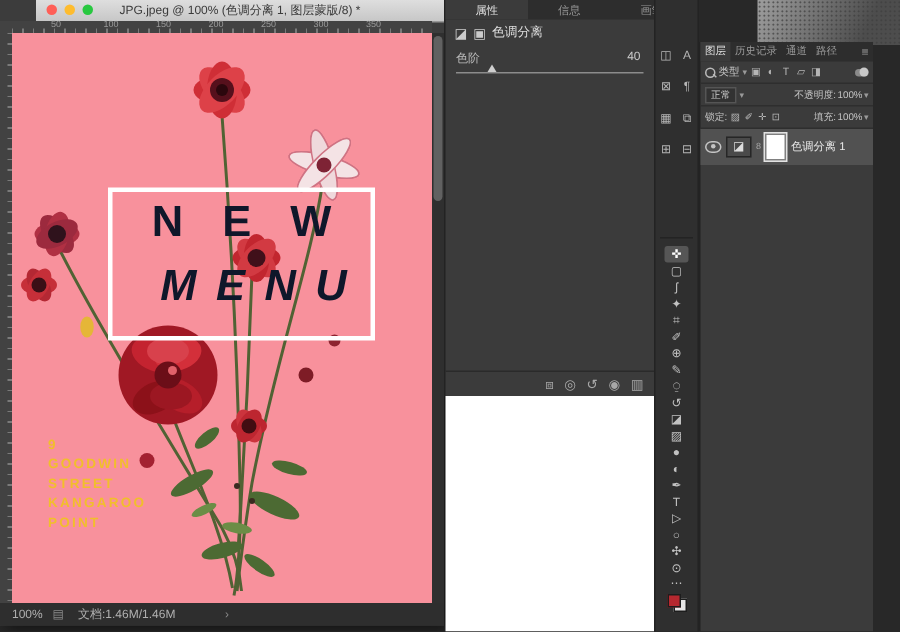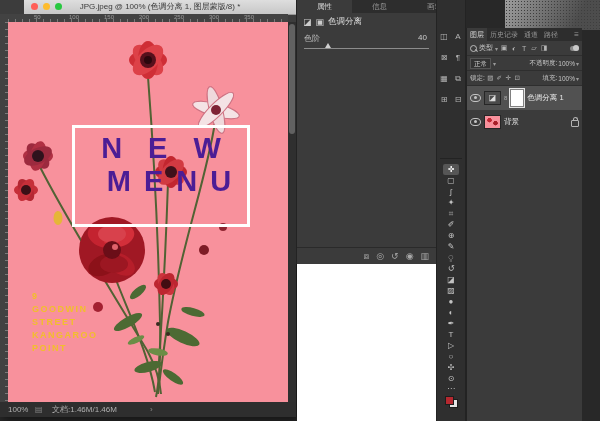--- a/index.html
+++ b/index.html
@@ -27,23 +27,23 @@
   .ruler-left{position:absolute;left:0;top:22px;width:8px;height:380px;background:#424242;
               border-right:1px solid #2c2c2c;}
   .ruler-left::after{content:"";position:absolute;top:0;right:0;width:3px;height:100%;
               background:repeating-linear-gradient(to bottom,#7a7a7a 0 1px,transparent 1px 7px);}
 
   .canvas{position:absolute;left:8px;top:22px;width:280px;height:380px;background:#f8919c;overflow:hidden;}
   .art{position:absolute;left:0;top:0;}
   .poster-title{position:absolute;left:44px;top:46px;color:#fff;font-weight:bold;
                 font-size:13px;line-height:15px;letter-spacing:1px;z-index:2;}
   .frame{position:absolute;left:64px;top:103px;width:172px;height:96px;border:3px solid #fff;z-index:3;}
-  .word{color:#4c1d95;font-weight:bold;text-align:center;font-size:29px;}
+  .word{color:#0f172a;font-weight:bold;text-align:center;font-size:29px;}
   .w1{margin-top:4px;letter-spacing:26px;padding-left:26px;line-height:32px;}
-  .w2{margin-top:2px;letter-spacing:13px;padding-left:29px;line-height:30px;}
+  .w2{margin-top:12px;letter-spacing:13px;padding-left:29px;line-height:30px;font-style:italic;}
   .address{position:absolute;left:24px;top:268px;color:#f1bf2b;font-weight:bold;
            font-size:9px;line-height:13px;letter-spacing:1.5px;z-index:2;}
 
   .vscroll{position:absolute;left:288px;top:22px;width:8px;height:380px;background:#2f2f2f;}
   .vscroll .thumb{position:absolute;left:1px;top:2px;width:6px;height:110px;border-radius:3px;background:#616161;}
   .statusbar{position:absolute;left:0;top:402px;width:296px;height:15px;background:#2e2e2e;
              color:#b0b0b0;font-size:8px;}
   .statusbar span{position:absolute;top:0;line-height:15px;}
   .st-zoom{left:8px;}
   .st-ic{left:35px;color:#8a8a8a;}
@@ -384,19 +384,13 @@
       <span class="dd">▾</span>
     </span>
   </div>
   <div class="lrow selected">
     <span class="eye"></span>
     <span class="adjthumb">◪</span>
     <span class="linkg">8</span>
     <span class="maskthumb"></span>
     <span class="lname">色调分离 1</span>
   </div>
-  <div class="lrow">
-    <span class="eye"></span>
-    <span class="bgthumb"></span>
-    <span class="lname">背景</span>
-    <span class="lock-css"></span>
-  </div>
 </div>
 
 </body></html>

